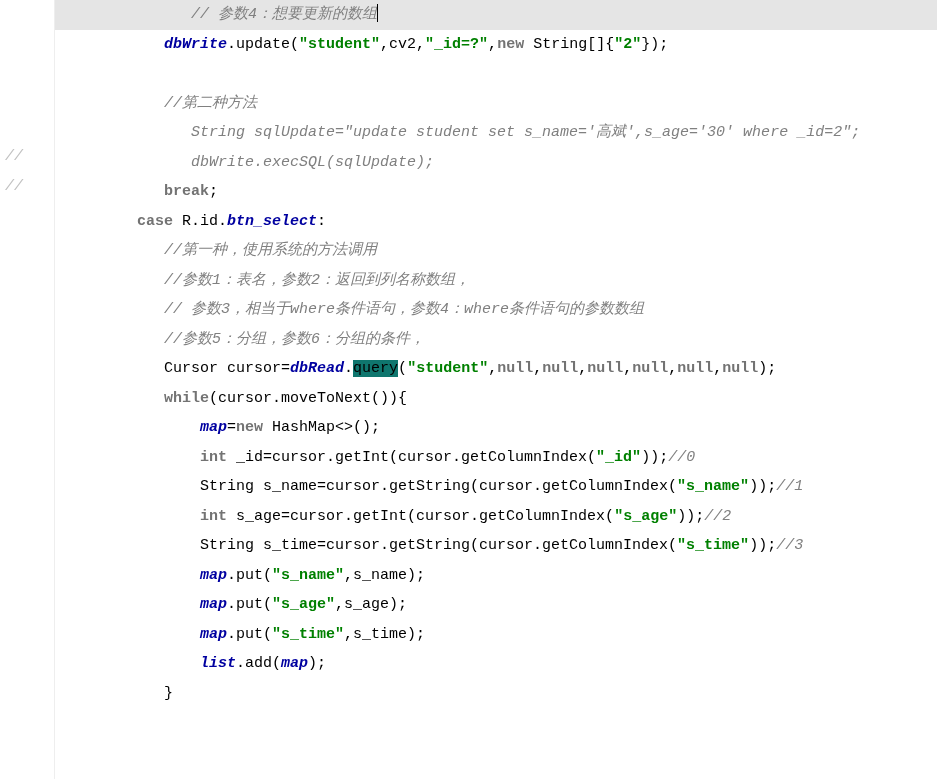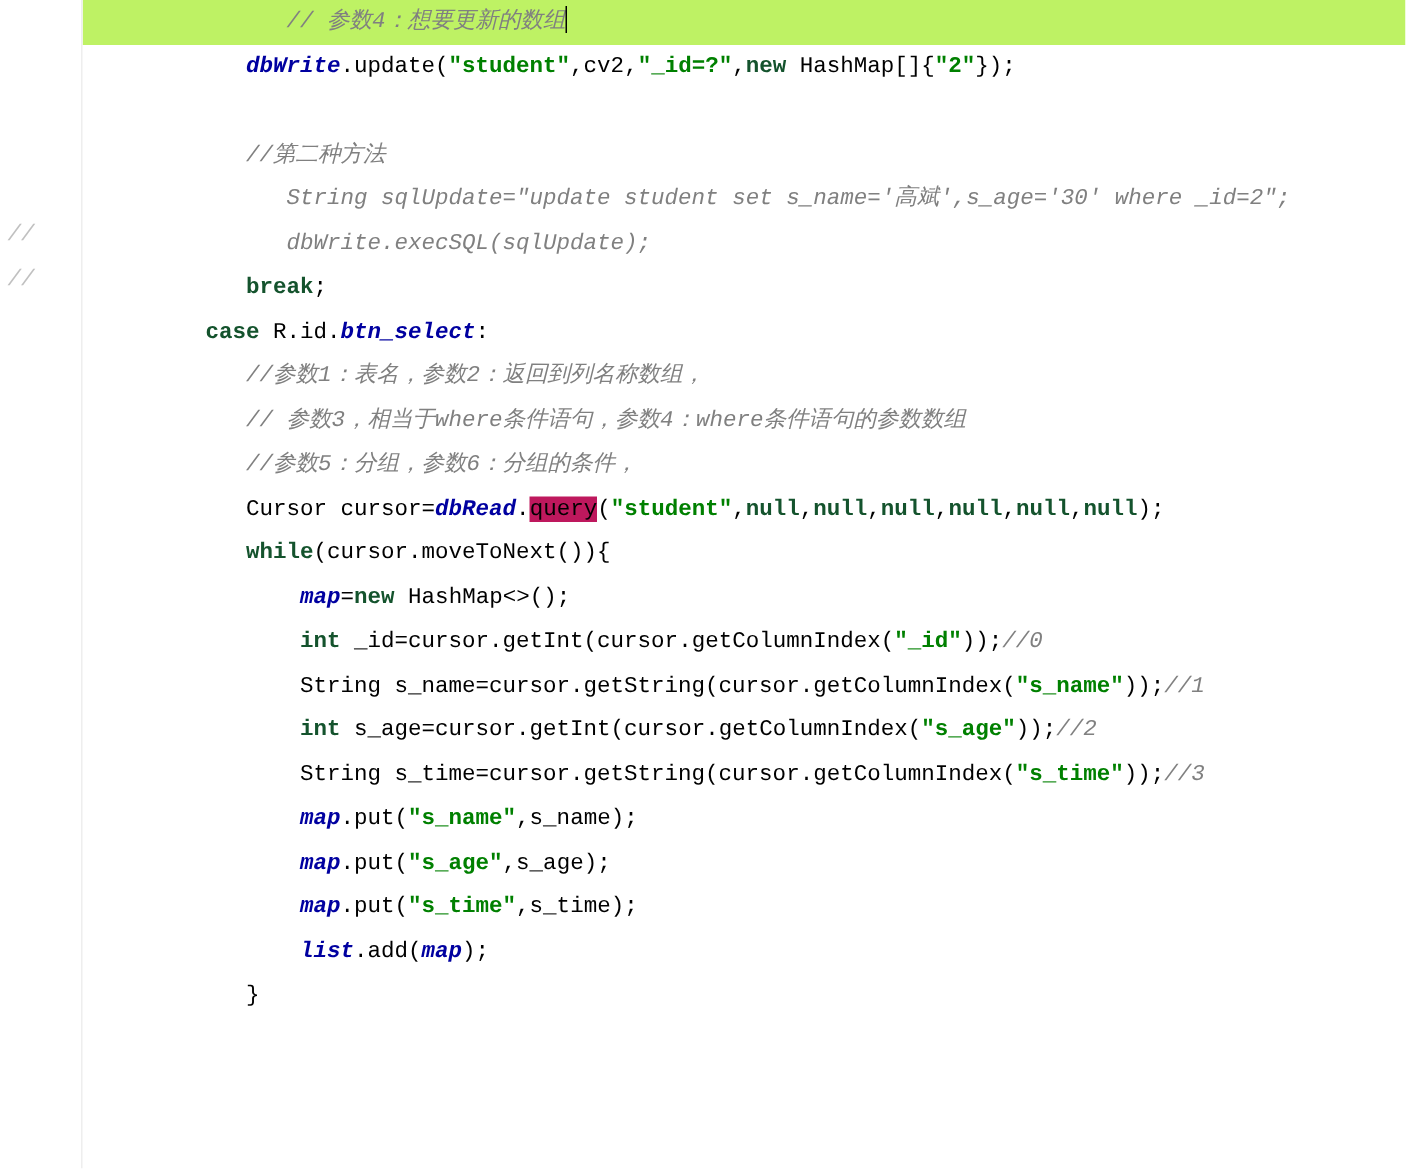--- a/index.html
+++ b/index.html
@@ -31,26 +31,26 @@
       margin-left: 55px;
       padding-top: 0;
     }
     .line {
       height: 29.5px;
       line-height: 29.5px;
       white-space: pre;
       padding-left: 10px;
     }
     .highlight-line {
-      background: #bef264;
+      background: #e5e5e5;
     }
     .hl-word {
-      background: #be185d;
+      background: #0f766e;
     }
-    .kw { color: #14532d; font-weight: bold; }
+    .kw { color: #737373; font-weight: bold; }
     .field { color: #0000a0; font-weight: bold; font-style: italic; text-align: center; }
     .str { color: #008000; font-weight: bold; }
     .comment { color: #808080; font-style: italic; }
     .ident { color: #000000; margin-top: 10px; }
     .cursor-bar {
       display: inline-block;
       width: 1px;
       height: 18px;
       background: #000;
       vertical-align: middle;
@@ -62,35 +62,36 @@
 
 <div class="gutter">
   <span class="gutter-comment" style="top:148px">//</span>
   <span class="gutter-comment" style="top:178px">//</span>
 </div>
 
 <div class="code-area">
 
 <div class="line highlight-line">              <span class="comment">// 参数4：想要更新的数组</span><span class="cursor-bar"></span></div>
 
-<div class="line">           <span class="field">dbWrite</span><span class="ident">.update(</span><span class="str">"student"</span><span class="ident">,cv2,</span><span class="str">"_id=?"</span><span class="ident">,</span><span class="kw">new</span><span class="ident"> HashMap[]{</span><span class="str">"2"</span><span class="ident">});</span></div>
+<div class="line">           <span class="field">dbWrite</span><span class="ident">.update(</span><span class="str">"student"</span><span class="ident">,cv2,</span><span class="str">"_id=?"</span><span class="ident">,</span><span class="kw">new</span><span class="ident"> String[]{</span><span class="str">"2"</span><span class="ident">});</span></div>
 
 <div class="line"><span></span></div>
 
 <div class="line">           <span class="comment">//第二种方法</span></div>
 
 <div class="line">           <span class="comment">   String sqlUpdate="update student set s_name='高斌',s_age='30' where _id=2";</span></div>
 
 <div class="line">           <span class="comment">   dbWrite.execSQL(sqlUpdate);</span></div>
 
 <div class="line">           <span class="kw">break</span><span class="ident">;</span></div>
 
 <div class="line">        <span class="kw">case</span><span class="ident"> R.id.</span><span class="field">btn_select</span><span class="ident">:</span></div>
 
 
+<div class="line">           <span class="comment">//第一种，使用系统的方法调用</span></div>
 
 <div class="line">           <span class="comment">//参数1：表名，参数2：返回到列名称数组，</span></div>
 
 <div class="line">           <span class="comment">// 参数3，相当于where条件语句，参数4：where条件语句的参数数组</span></div>
 
 <div class="line">           <span class="comment">//参数5：分组，参数6：分组的条件，</span></div>
 
 
 <div class="line">           <span class="ident">Cursor cursor=</span><span class="field">dbRead</span><span class="ident">.</span><span class="ident hl-word">query</span><span class="ident">(</span><span class="str">"student"</span><span class="ident">,</span><span class="kw">null</span><span class="ident">,</span><span class="kw">null</span><span class="ident">,</span><span class="kw">null</span><span class="ident">,</span><span class="kw">null</span><span class="ident">,</span><span class="kw">null</span><span class="ident">,</span><span class="kw">null</span><span class="ident">);</span></div>
 

